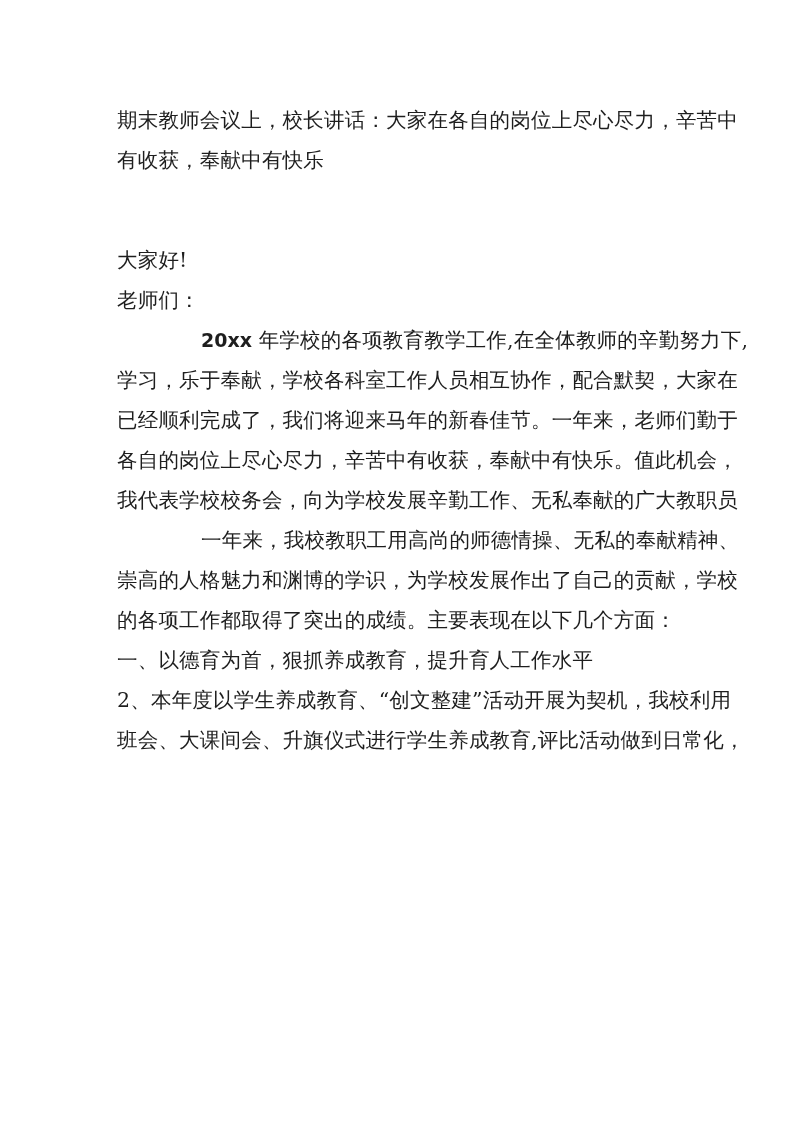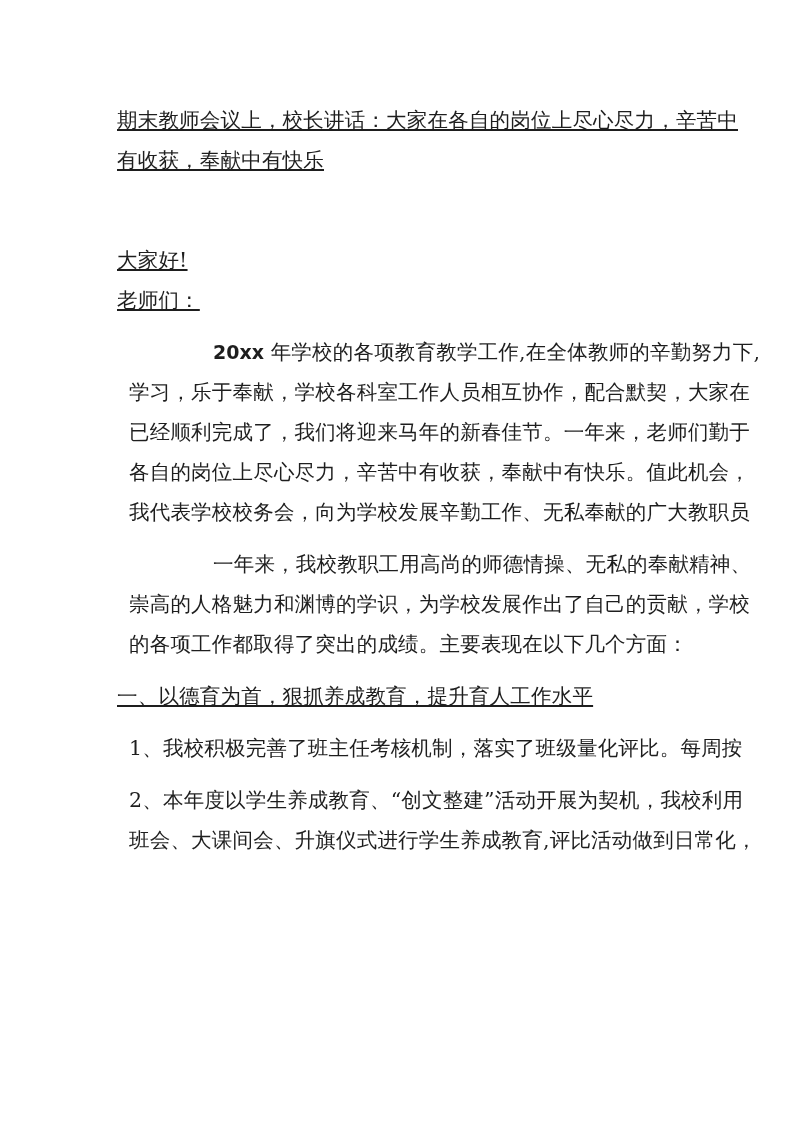--- a/index.html
+++ b/index.html
@@ -27,30 +27,29 @@
     left: 117px;
     top: 100px;
     width: 562px;
   }
   .line {
     font-size: 20.5px;
     line-height: 40px;
     letter-spacing: 0.2px;
     color: #1e1e1e;
     white-space: nowrap;
-    text-decoration: underline;
   }
   .para {
     font-size: 20.5px;
     line-height: 40px;
     letter-spacing: 0.2px;
     color: #1e1e1e;
     text-align: justify;
     text-justify: inter-ideograph;
-    margin: 12px;
+    margin: 0;
   }
   .para-line {
     display: block;
     white-space: nowrap;
   }
   .spacer-line {
     height: 40px;
   }
   .spacer-half {
     height: 20px;
@@ -91,21 +90,20 @@
 
     <div class="para">
       <span class="para-line"><span class="indent"></span><span>一年来，我校教职工用高尚的师德情操、无私的奉献精神、</span></span>
       <span class="para-line">崇高的人格魅力和渊博的学识，为学校发展作出了自己的贡献，学校</span>
       <span class="para-line">的各项工作都取得了突出的成绩。主要表现在以下几个方面：</span>
     </div>
 
     <div class="line">一、以德育为首，狠抓养成教育，提升育人工作水平</div>
 
     <div class="para">
-      <span class="para-line">1、我校积极完善了班主任考核机制，落实了班级量化评比。每周按</span>
     </div>
 
     <div class="para">
       <span class="para-line">2、本年度以学生养成教育、“创文整建”活动开展为契机，我校利用</span>
       <span class="para-line">班会、大课间会、升旗仪式进行学生养成教育,评比活动做到日常化，</span>
     </div>
 
   </div>
 </div>
 

